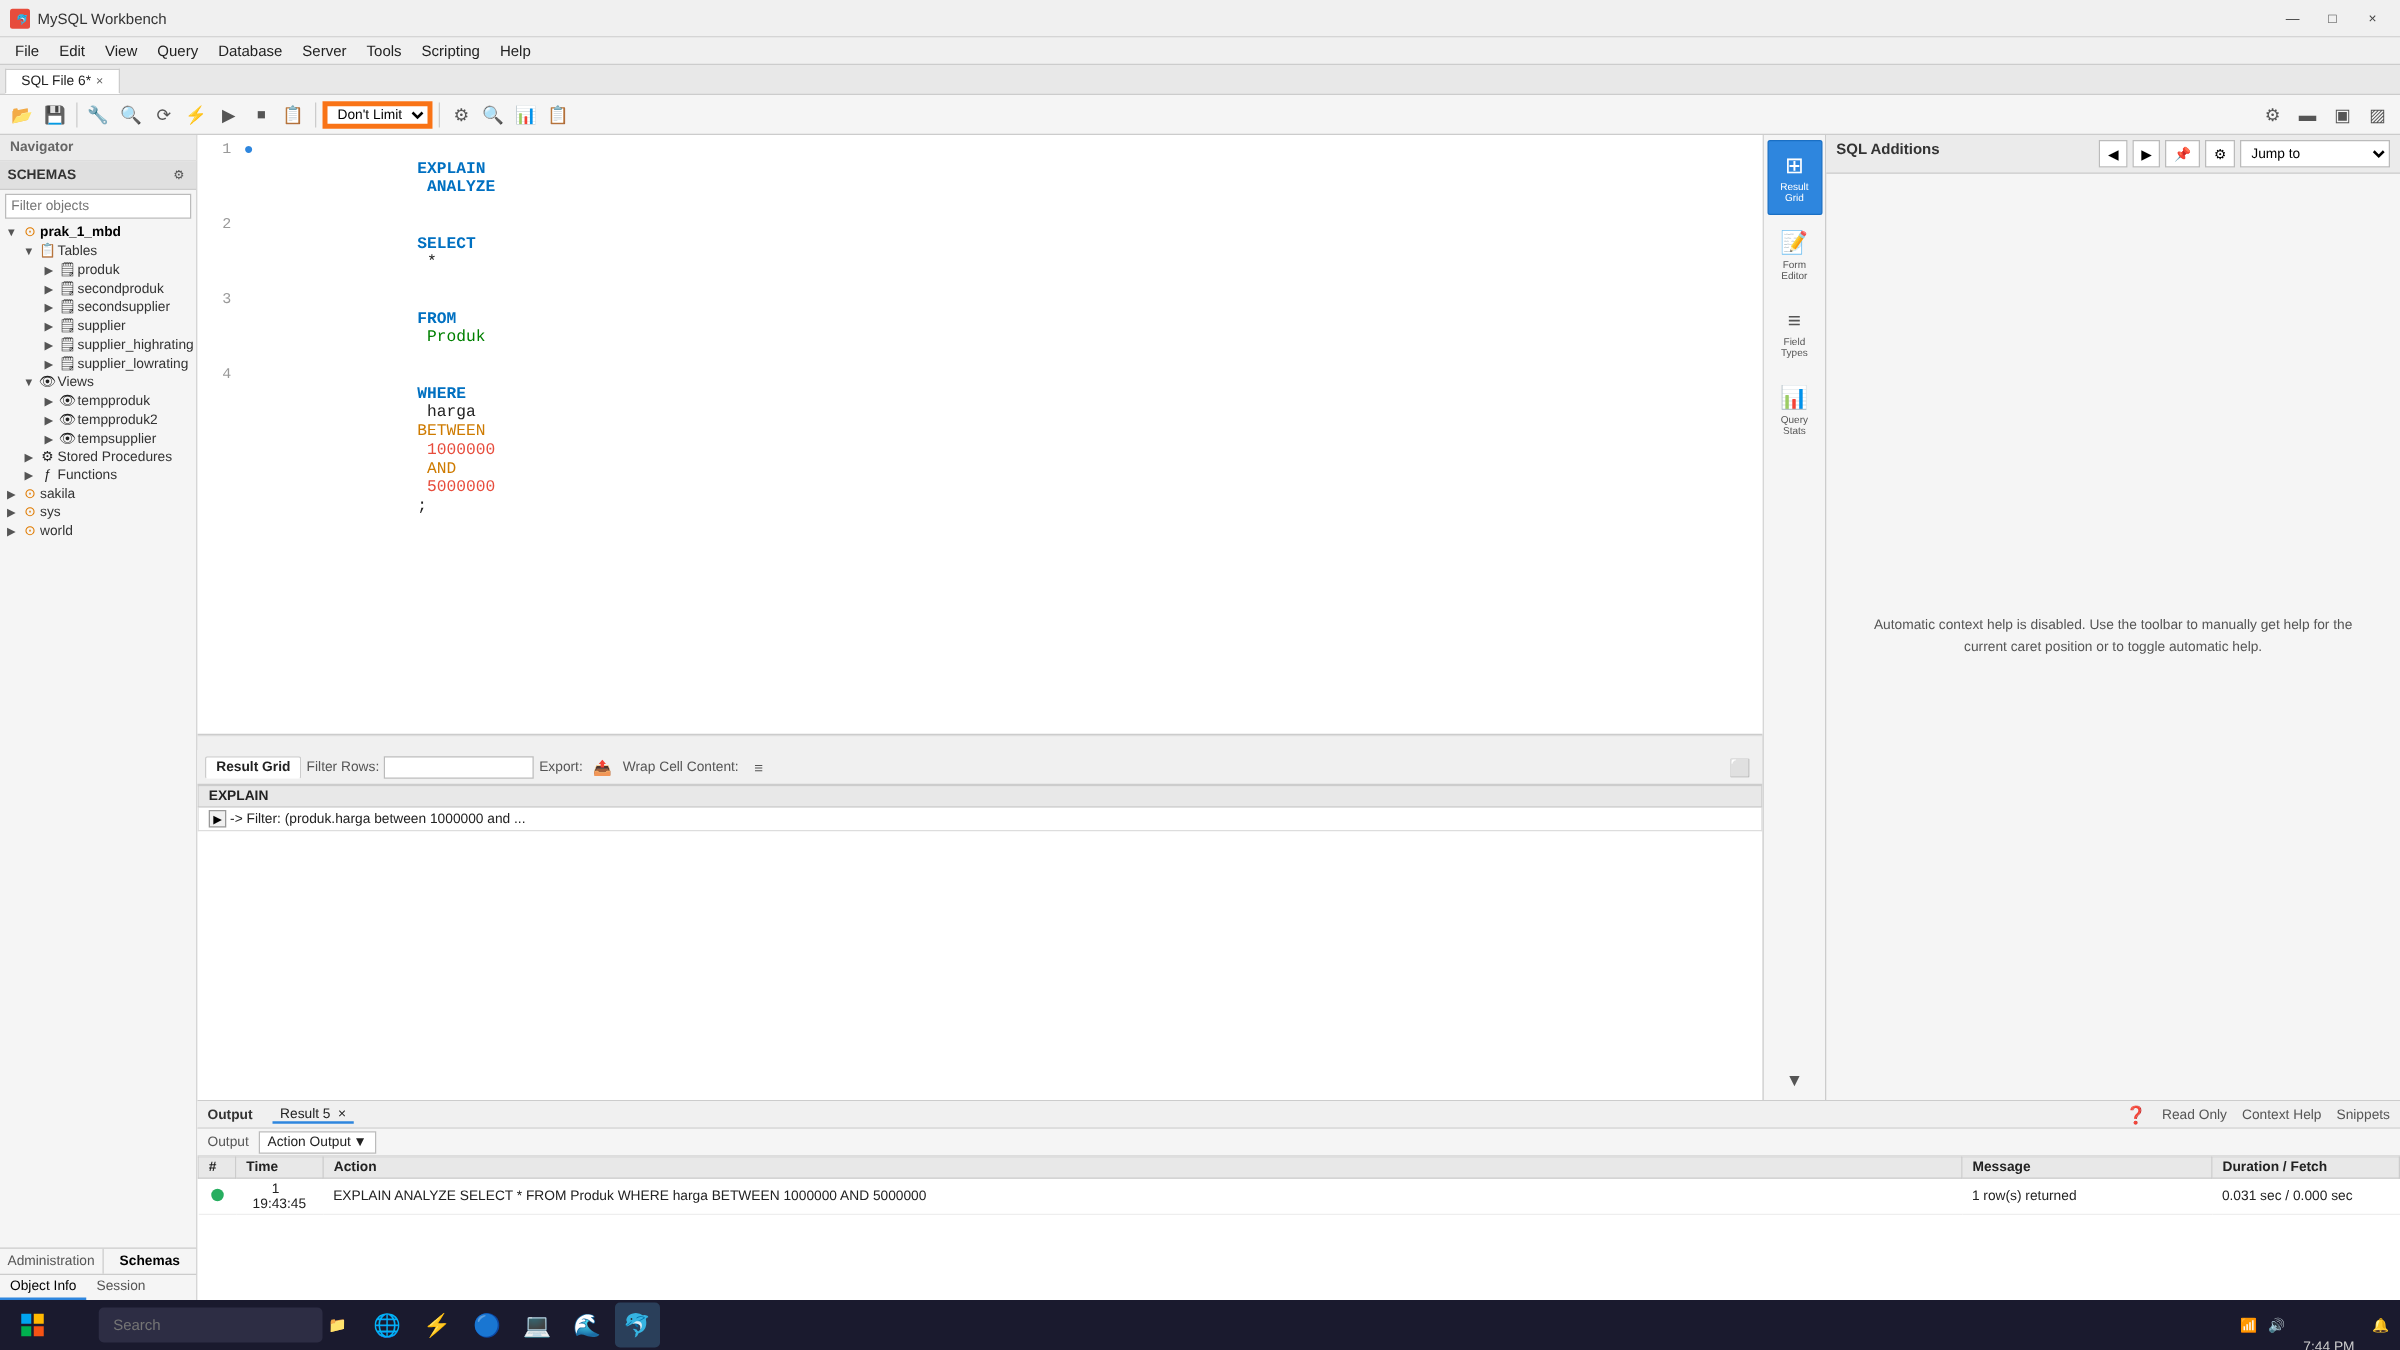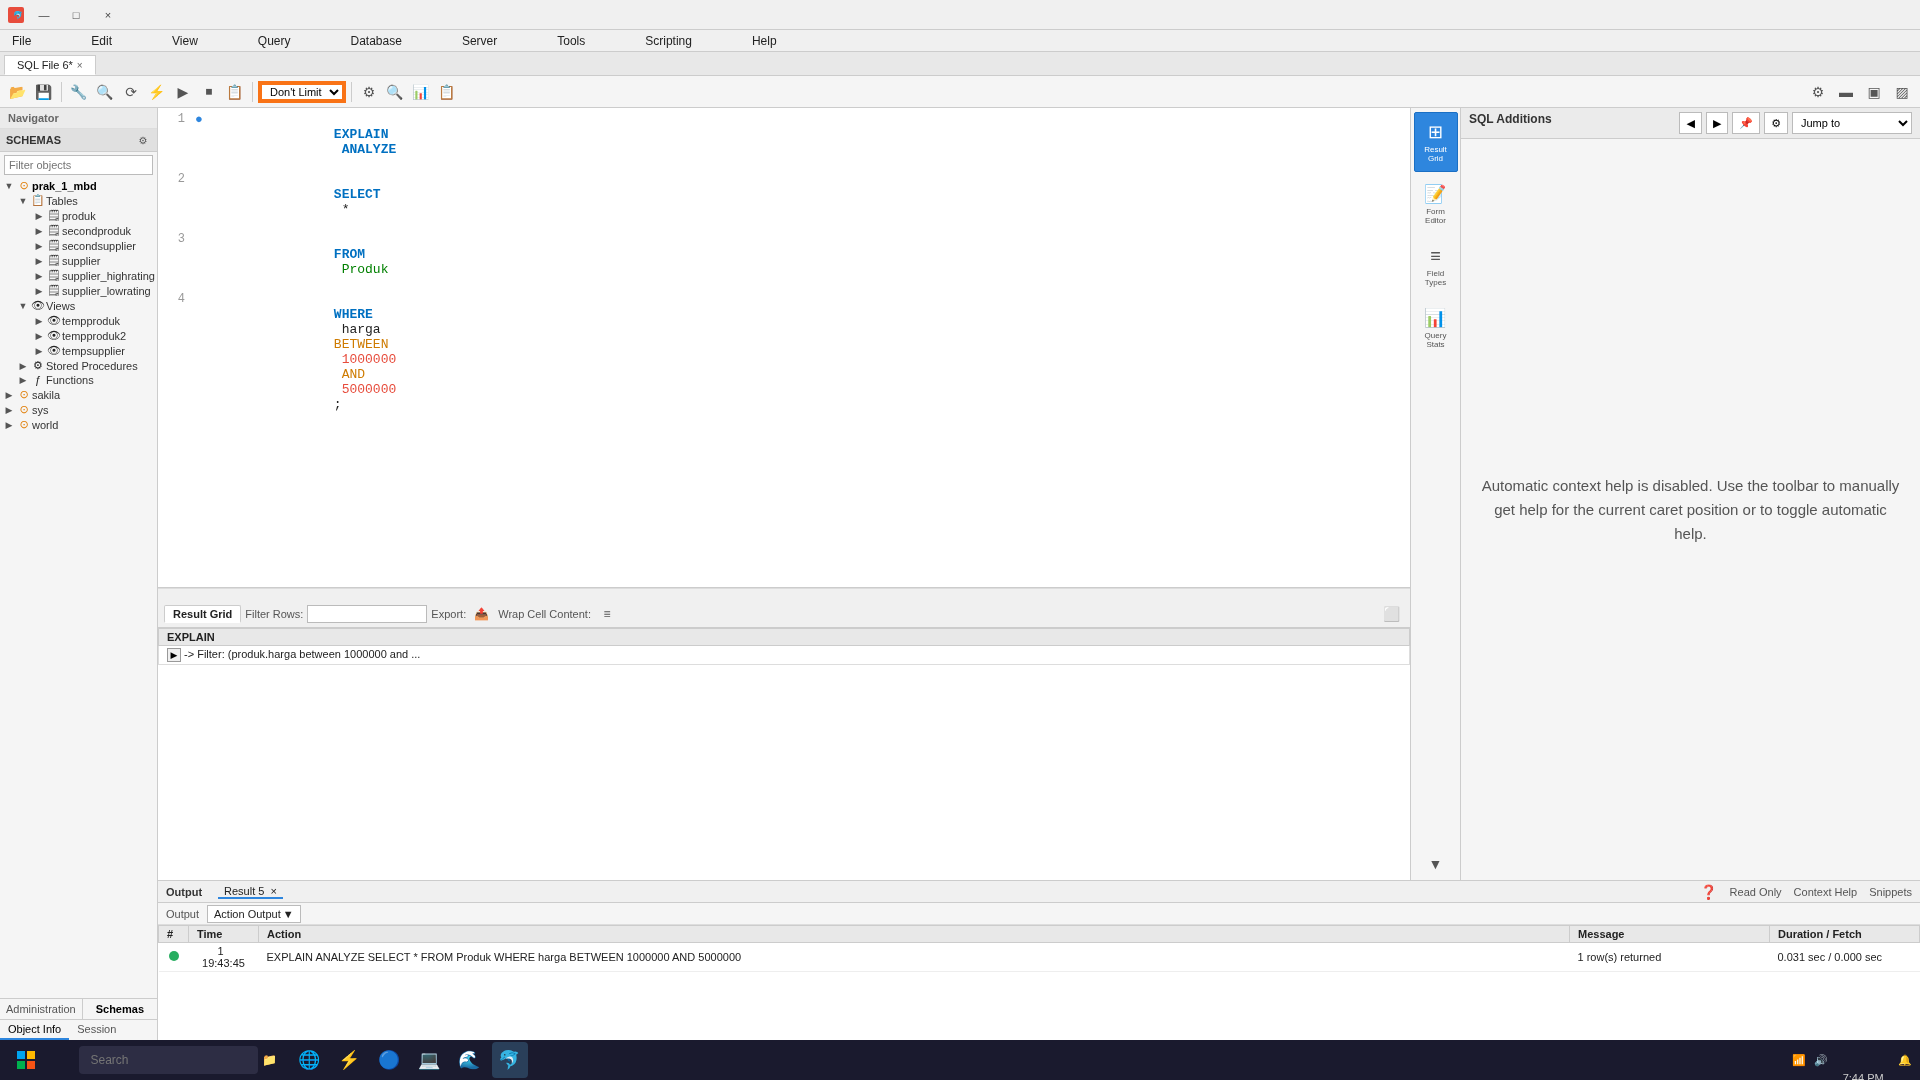--- a/index.html
+++ b/index.html
@@ -6,21 +6,21 @@
     body { font-family: 'Segoe UI', Arial, sans-serif; font-size: 12px; background: #f0f0f0; width: 1920px; height: 1080px; overflow: hidden; color: #222; }
 
     
     .title-bar { background: #f0f0f0; height: 30px; display: flex; align-items: center; padding: 0 8px; border-bottom: 1px solid #ccc; }
     .title-bar .app-icon { width: 16px; height: 16px; margin-right: 6px; background: #e74c3c; border-radius: 2px; display: flex; align-items: center; justify-content: center; }
     .title-bar .title-text { flex: 1; font-size: 12px; color: #333; }
     .title-bar .win-controls { display: flex; gap: 4px; }
     .win-btn { width: 28px; height: 20px; border: none; background: transparent; cursor: pointer; display: flex; align-items: center; justify-content: center; font-size: 11px; color: #444; }
 
     
-    .menu-bar { background: #f0f0f0; height: 22px; display: flex; align-items: center; padding: 0 4px; border-bottom: 1px solid #ccc; gap: 44px; }
+    .menu-bar { background: #f0f0f0; height: 22px; display: flex; align-items: center; padding: 0 4px; border-bottom: 1px solid #ccc; }
     .menu-item { padding: 2px 8px; cursor: pointer; font-size: 12px; color: #222; }
 
     
     .tabs-row { background: #e8e8e8; height: 24px; display: flex; align-items: flex-end; padding: 0 4px; border-bottom: 1px solid #ccc; }
     .tab { padding: 3px 12px; border: 1px solid #ccc; border-bottom: none; background: #d8d8d8; cursor: pointer; font-size: 11px; display: flex; align-items: center; gap: 4px; margin-right: 2px; }
     .tab.active { background: white; border-bottom: 1px solid white; }
     .tab .close-tab { font-size: 10px; color: #666; cursor: pointer; }
 
     
     .toolbar { background: #f5f5f5; height: 32px; display: flex; align-items: center; padding: 0 6px; border-bottom: 1px solid #ccc; gap: 2px; }
@@ -105,21 +105,21 @@
     .side-btn.active { background: #2e86de; color: white; border-color: #1a6fc4; }
     .side-icon { font-size: 18px; }
 
     
     .sql-additions { width: 460px; background: #f5f5f5; border-left: 1px solid #ccc; display: flex; flex-direction: column; flex-shrink: 0; }
     .sql-add-header { display: flex; justify-content: space-between; padding: 4px 8px; background: #ebebeb; border-bottom: 1px solid #ccc; }
     .sql-add-title { font-size: 12px; font-weight: bold; color: #333; }
     .sql-add-toolbar { display: flex; align-items: center; gap: 4px; }
     .sql-add-btn { height: 22px; padding: 0 6px; font-size: 11px; border: 1px solid #bbb; background: white; cursor: pointer; }
     .jump-to-select { height: 22px; font-size: 11px; border: 1px solid #bbb; background: white; padding: 0 4px; width: 120px; }
-    .sql-add-content { flex: 1; display: flex; align-items: center; justify-content: center; padding: 20px; text-align: center; color: #555; font-size: 15px; line-height: 1.6; }
+    .sql-add-content { flex: 1; display: flex; align-items: center; justify-content: center; padding: 20px; text-align: center; color: #555; font-size: 11px; line-height: 1.6; }
 
     
     .output-panel { height: 160px; background: white; border-top: 1px solid #ccc; display: flex; flex-direction: column; flex-shrink: 0; }
     .output-header { display: flex; align-items: center; padding: 2px 8px; background: #f0f0f0; border-bottom: 1px solid #ccc; height: 22px; gap: 8px; }
     .output-tab-select { display: flex; align-items: center; gap: 2px; border: 1px solid #bbb; background: white; padding: 1px 6px; font-size: 11px; cursor: pointer; height: 18px; }
     .output-right-tabs { margin-left: auto; display: flex; align-items: center; gap: 8px; }
     .result-num-tab { display: flex; align-items: center; gap: 2px; border-bottom: 2px solid #2e86de; padding: 0 6px; font-size: 11px; cursor: pointer; }
 
     .output-table { width: 100%; border-collapse: collapse; font-size: 11px; }
     .output-table th { background: #e8e8e8; border: 1px solid #ccc; padding: 2px 8px; font-size: 11px; text-align: left; }
@@ -129,20 +129,21 @@
 </head>
 <body>
 
 <div class="title-bar">
   <div class="app-icon">
     <svg width="12" height="12" viewBox="0 0 12 12">
         <circle cx="6" cy="6" r="5" fill="#e74c3c"></circle>
         <text x="3" y="9" font-size="8" fill="white">🐬</text>
       </svg>
   </div>
+  <span class="title-text">MySQL Workbench</span>
   <div class="win-controls">
     <button class="win-btn">—</button>
     <button class="win-btn">□</button>
     <button class="win-btn close">×</button>
   </div>
 </div>
 
 <div class="menu-bar">
   <span class="menu-item">File</span>
   <span class="menu-item">Edit</span>

